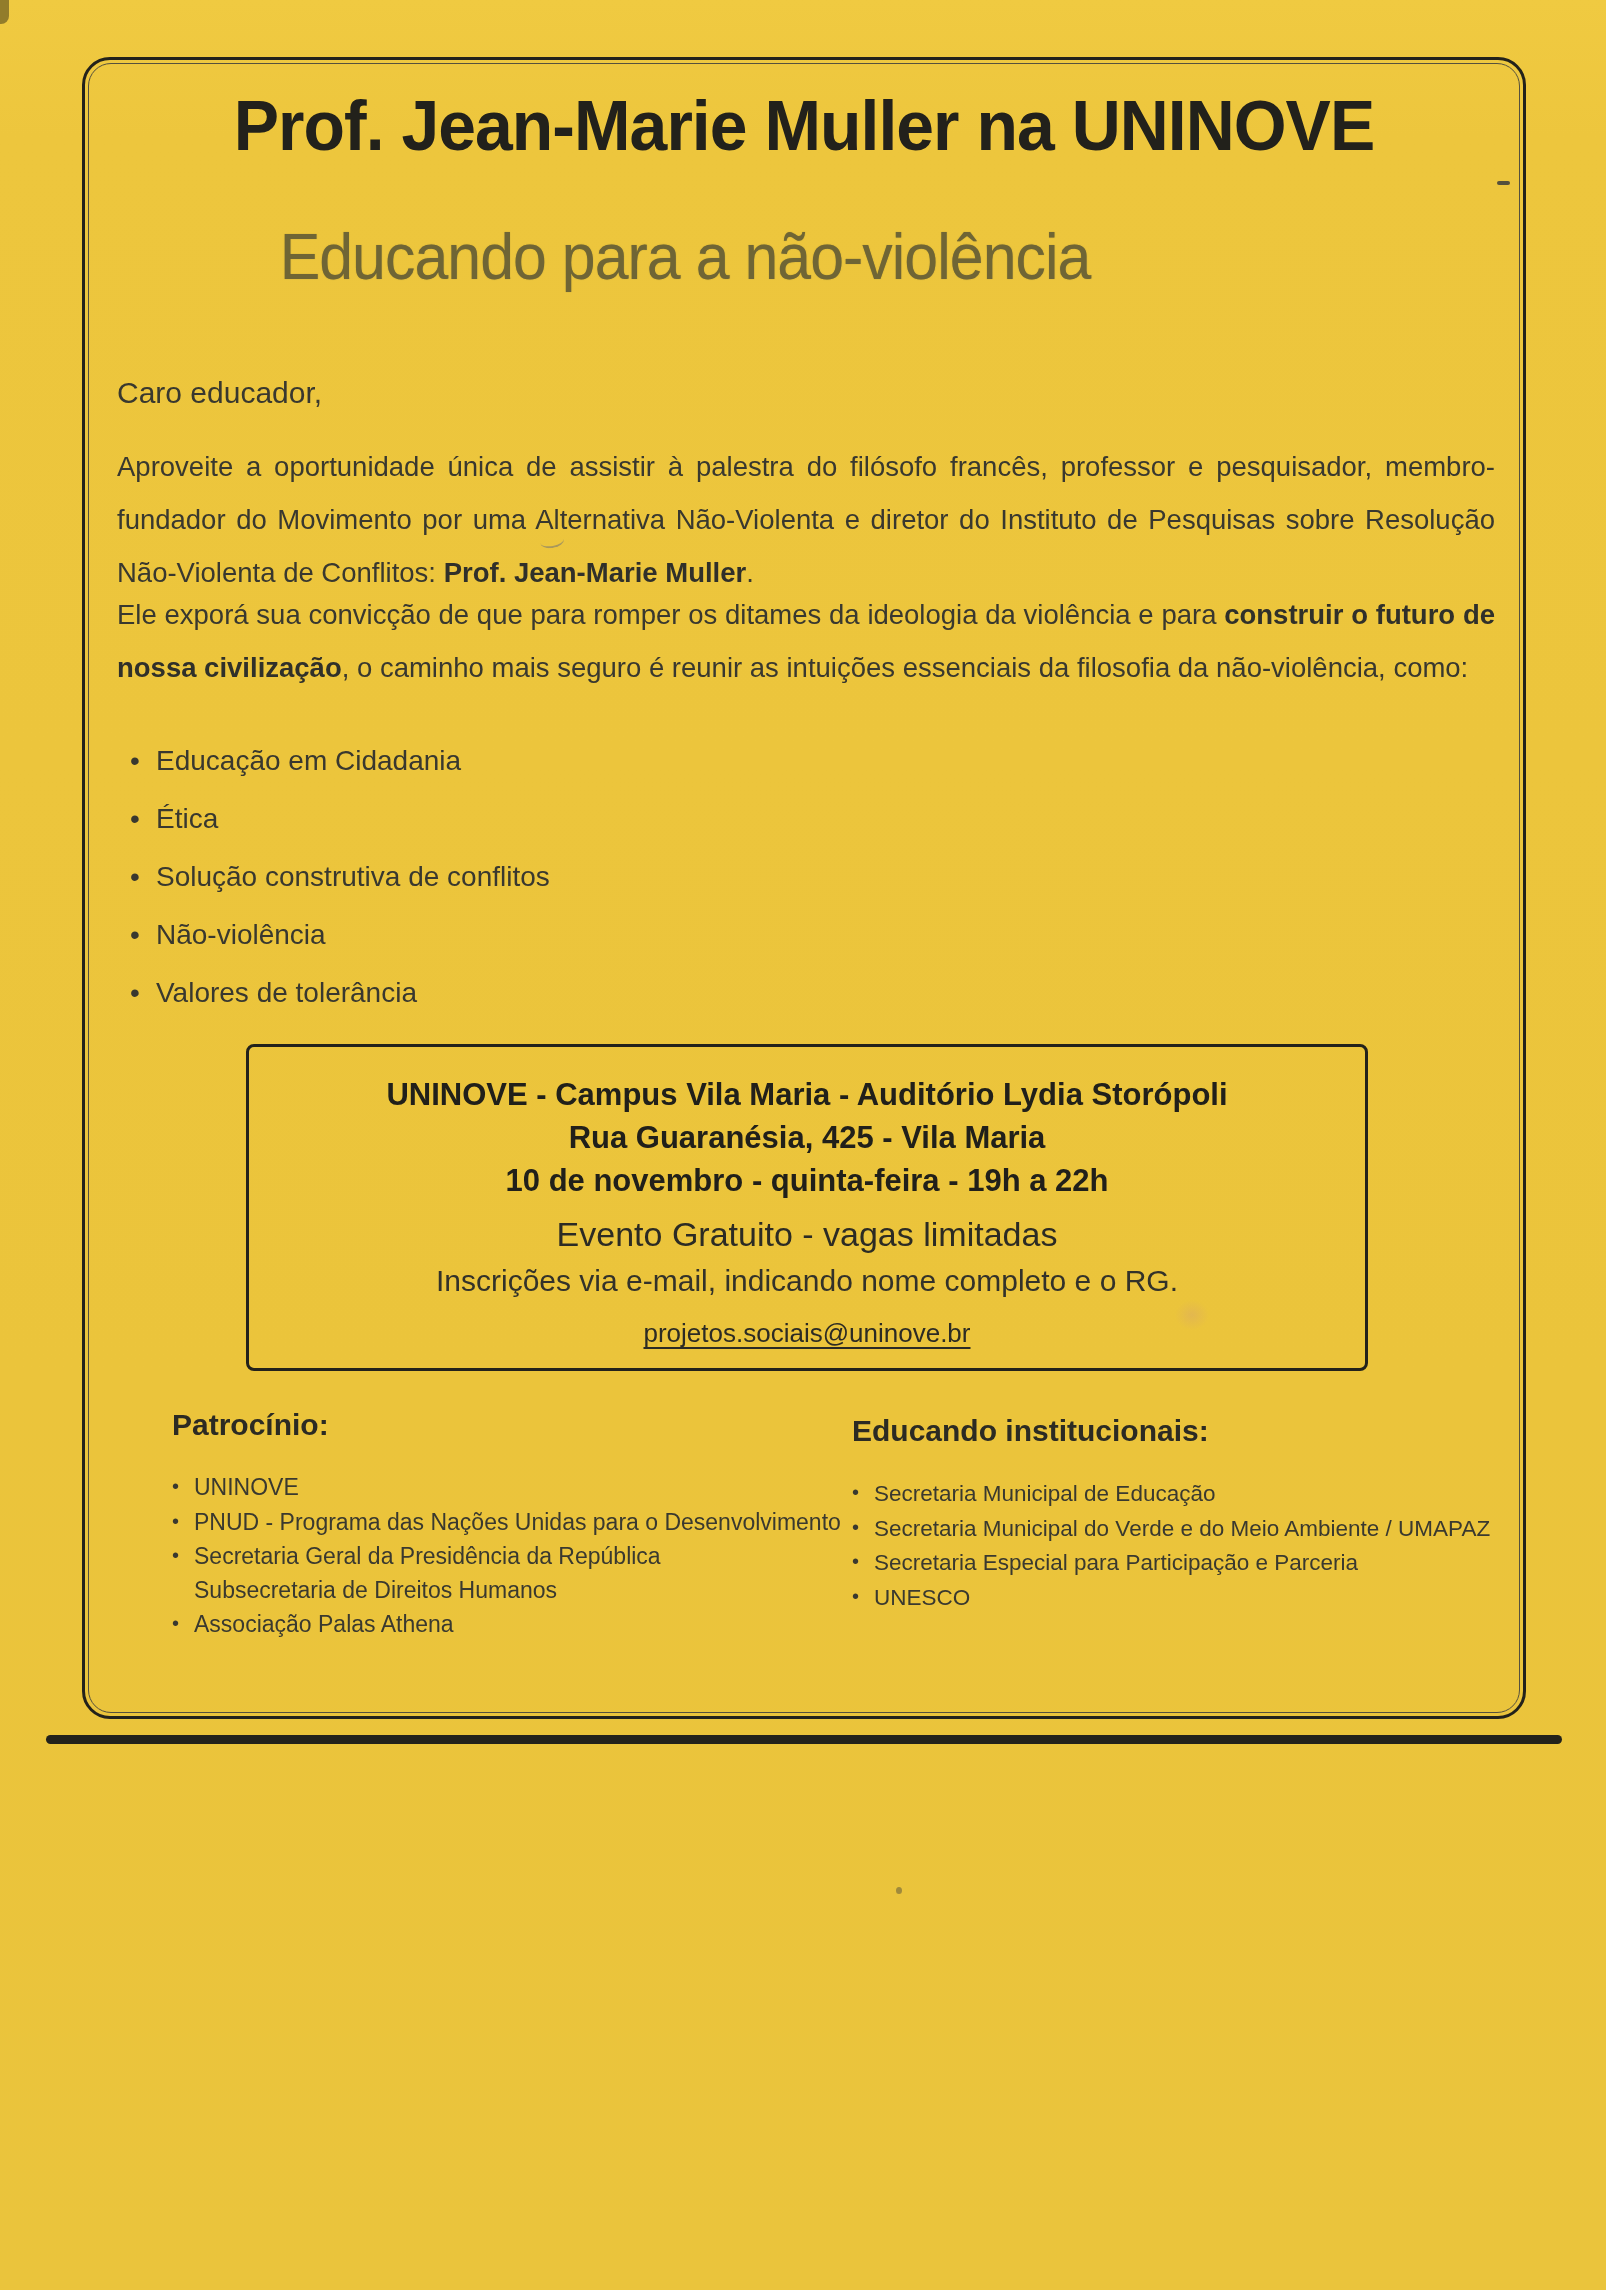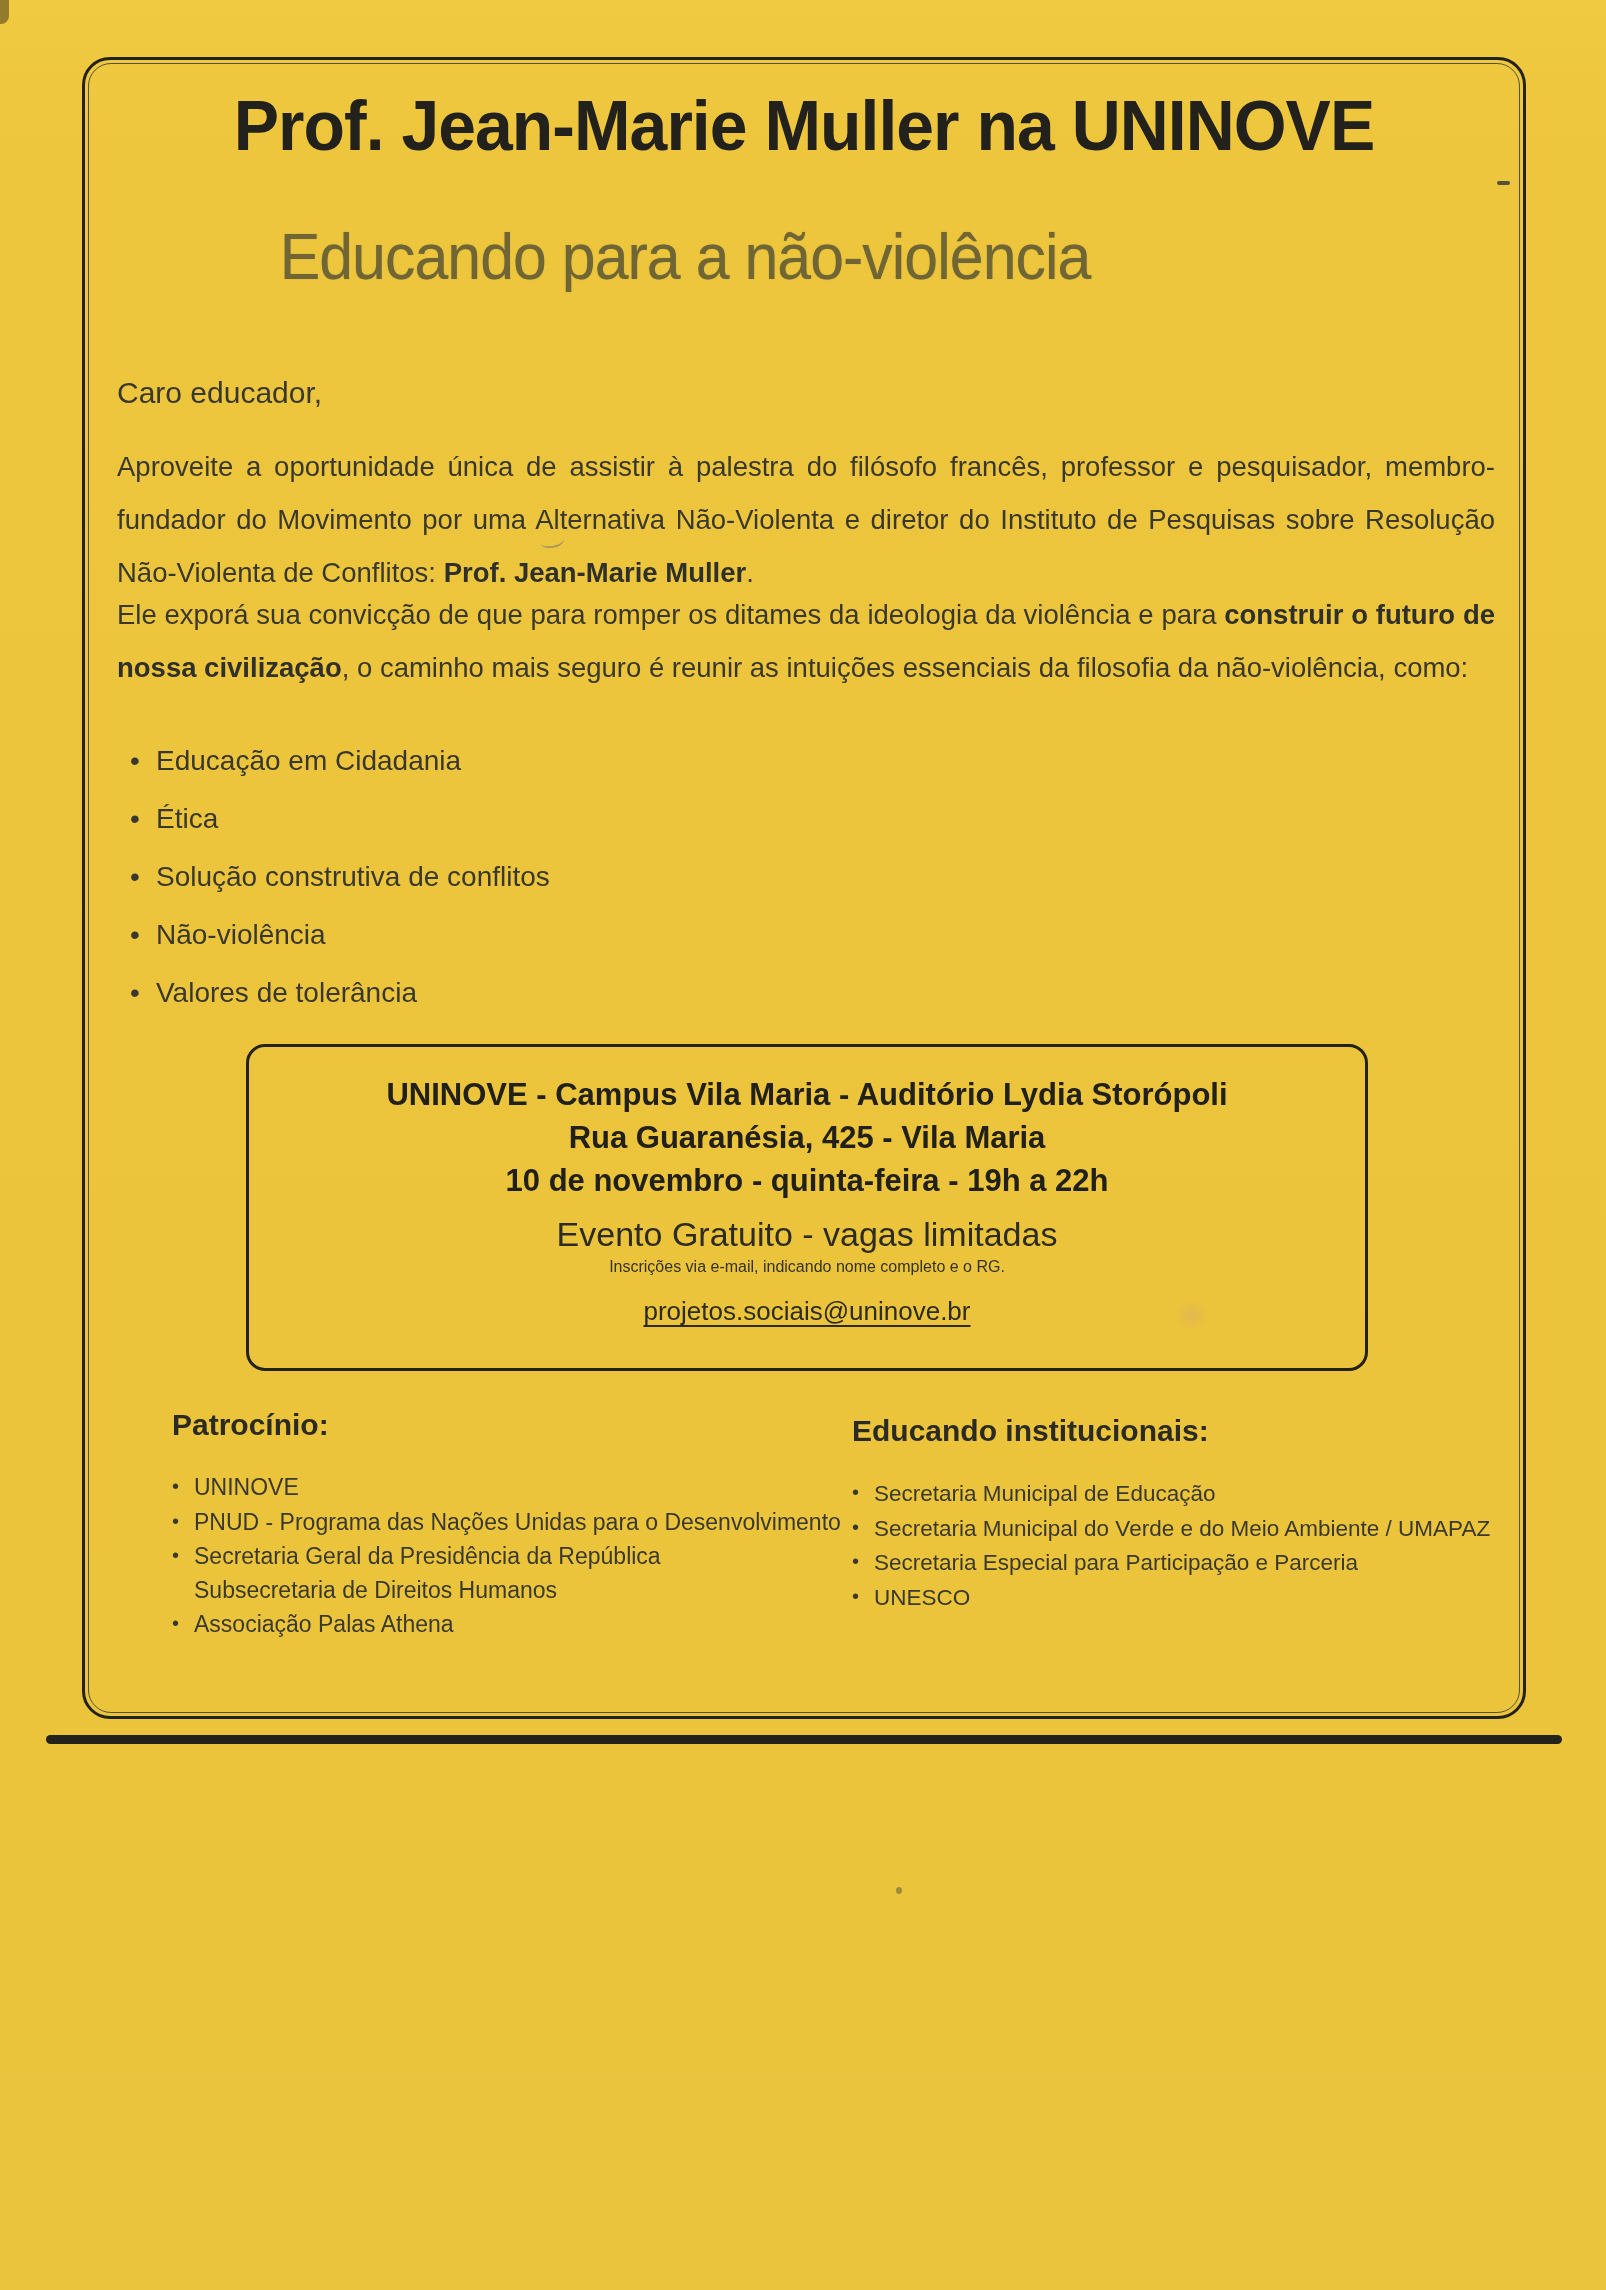--- a/index.html
+++ b/index.html
@@ -42,26 +42,26 @@
     font-size:27.5px; line-height:53px; text-align:justify;
   }
   .p1 { top:440px; }
   .p2 { top:588px; }
   .para b { color:#30302a; }
   .bullets { position:absolute; left:130px; top:745px; list-style:none; }
   .bullets li { font-size:28px; margin-bottom:26px; }
   .bullets .dot { display:inline-block; width:26px; }
   .event-box {
     position:absolute; left:246px; top:1044px; width:1122px; height:327px;
-    border:3px solid #23221b; border-radius:19px;
+    border:3px solid #23221b; border-radius:8px;
     text-align:center; color:#26251f; padding-top:26px;
   }
   .event-line { font-size:31px; font-weight:700; line-height:43px; color:#21201a; }
   .event-free { font-size:34px; font-weight:400; margin-top:13px; color:#2c2b24; }
-  .event-note { font-size:16px; margin-top:4px; color:#33322a; }
+  .event-note { font-size:30px; margin-top:10px; color:#33322a; }
   .event-email {
     display:inline-block; font-size:26px; margin-top:20px; color:#2c2b24;
     text-decoration:underline; text-underline-offset:5px; cursor:pointer;
   }
   .cols-heading { font-size:30px; font-weight:700; color:#2c2b23; }
   .col-list { margin-top:28px; }
   .col-item { font-size:23px; line-height:33.5px; white-space:nowrap; color:#3a392f; }
   .col-item .dot { display:inline-block; width:22px; vertical-align:2px; font-size:20px; }
   .col-sub { padding-left:22px; }
   .sponsors { position:absolute; left:172px; top:1408px; width:690px; }

